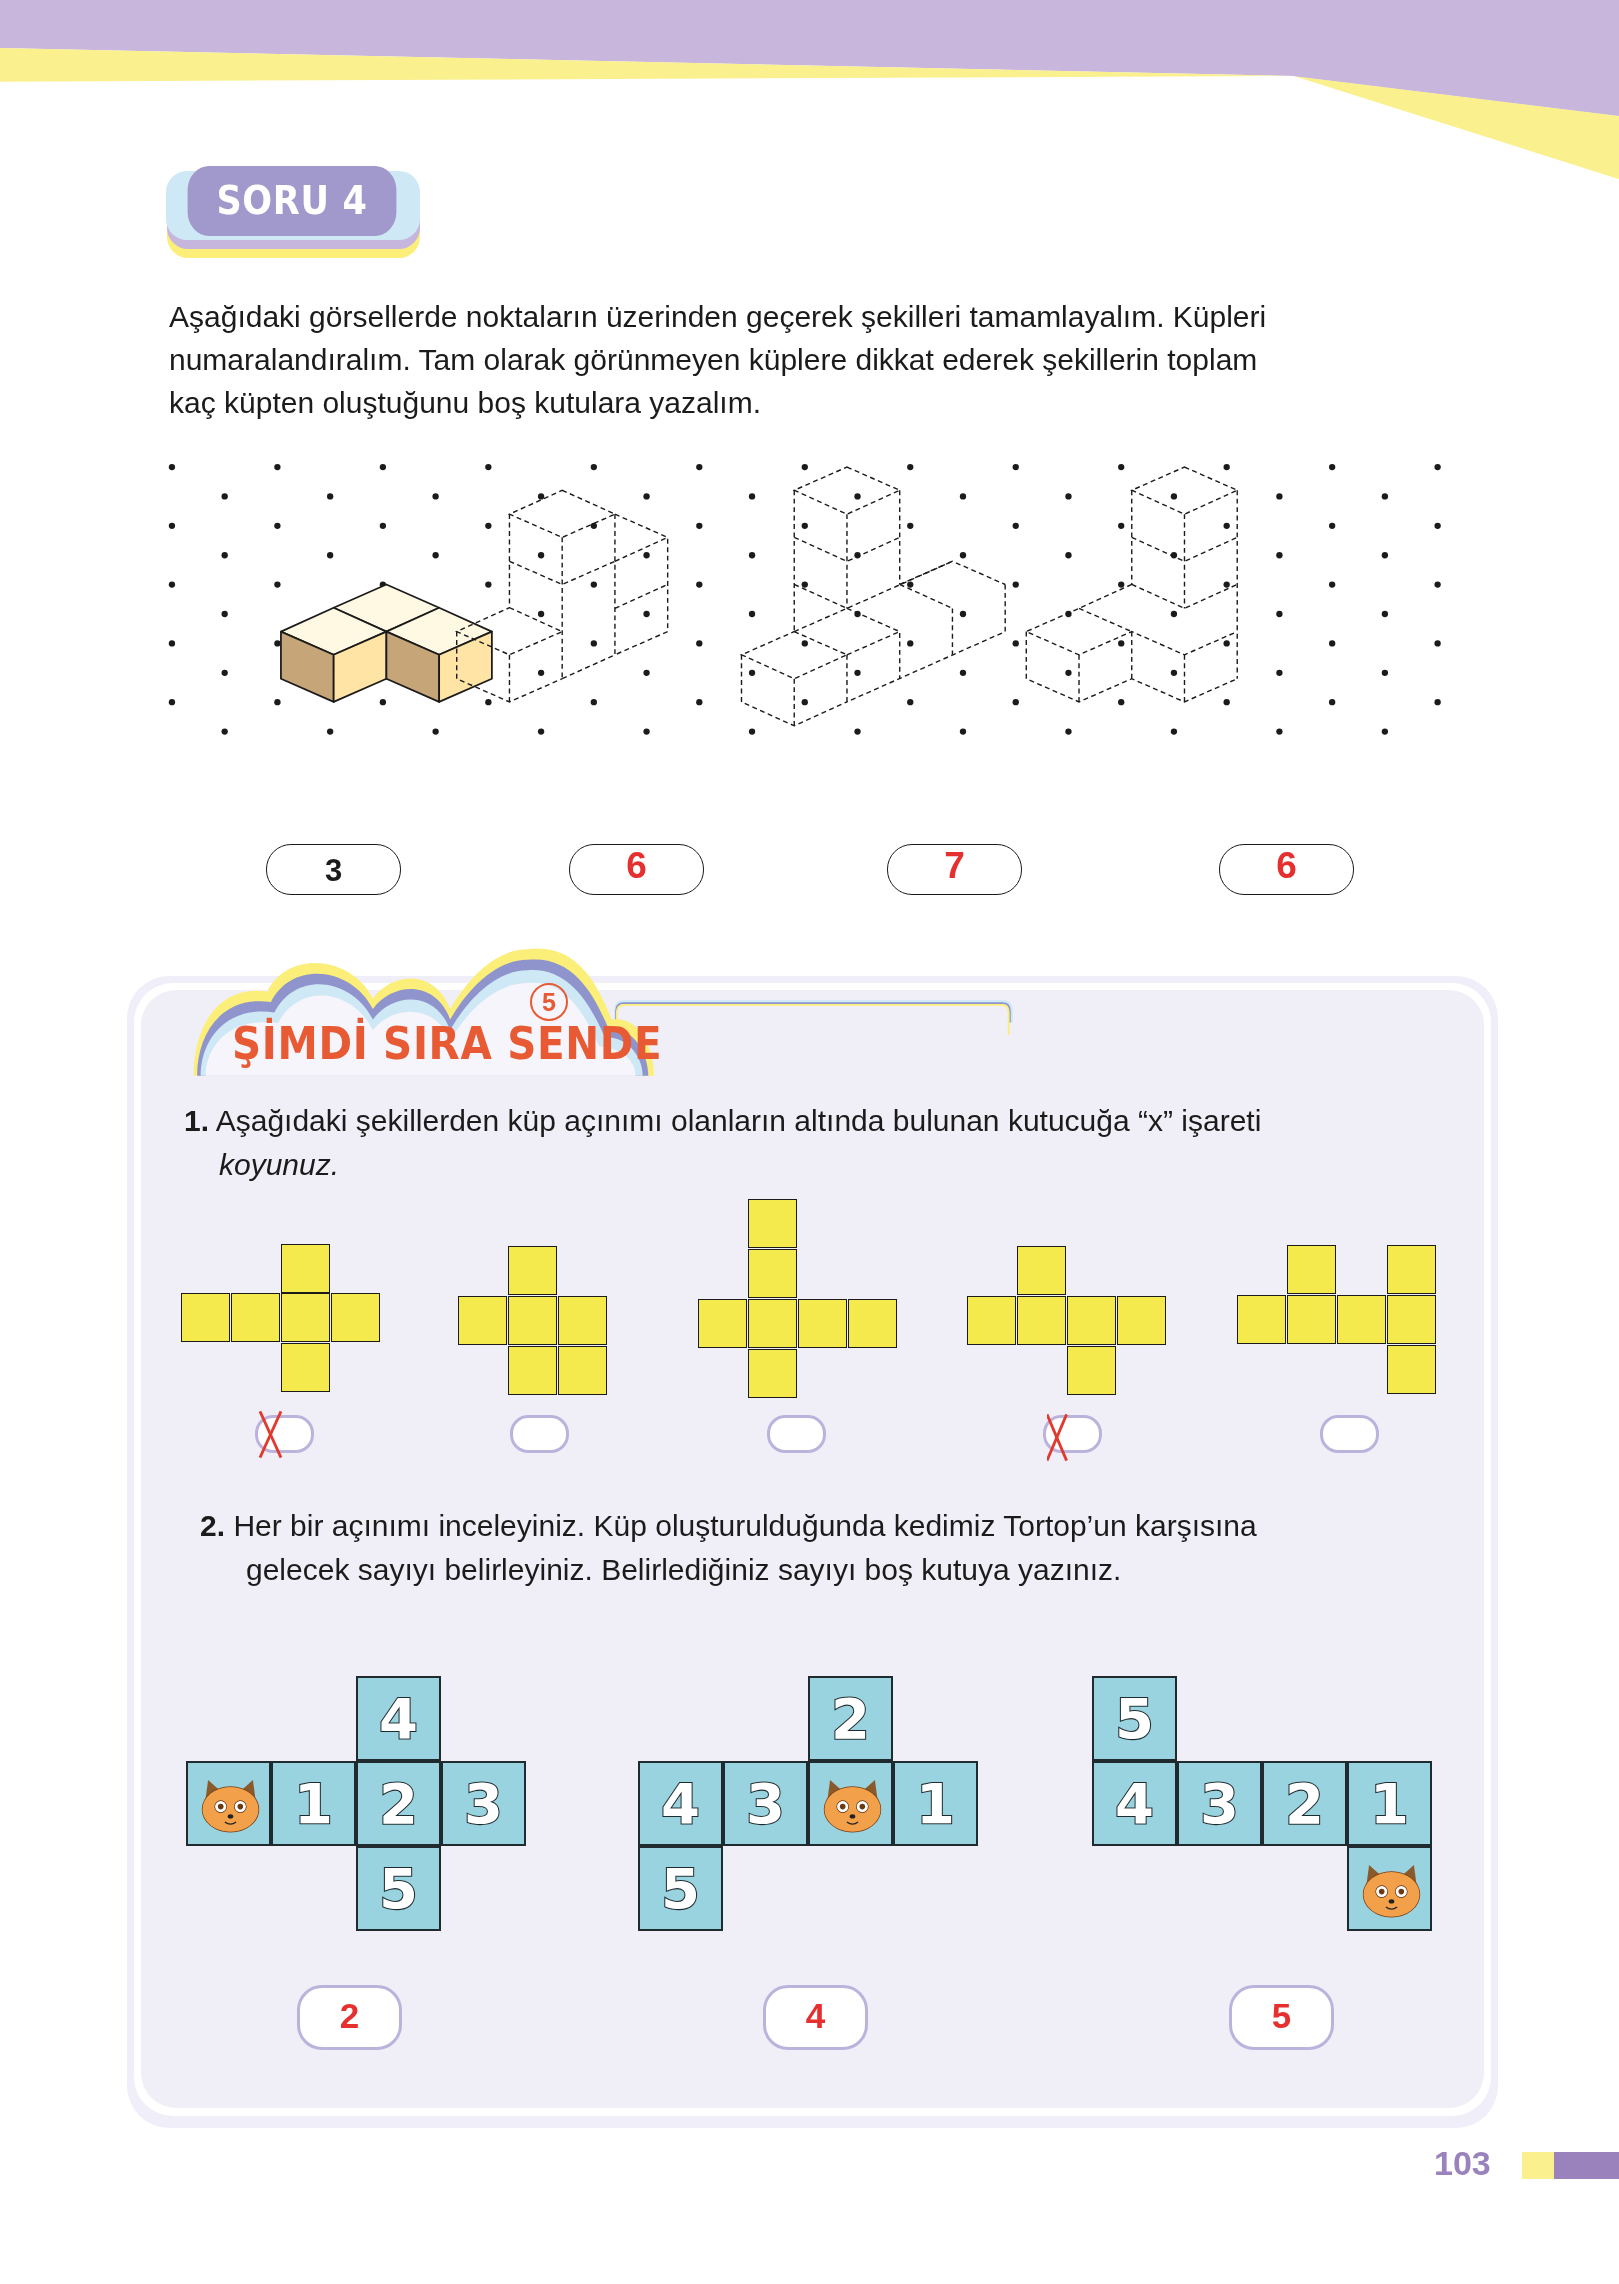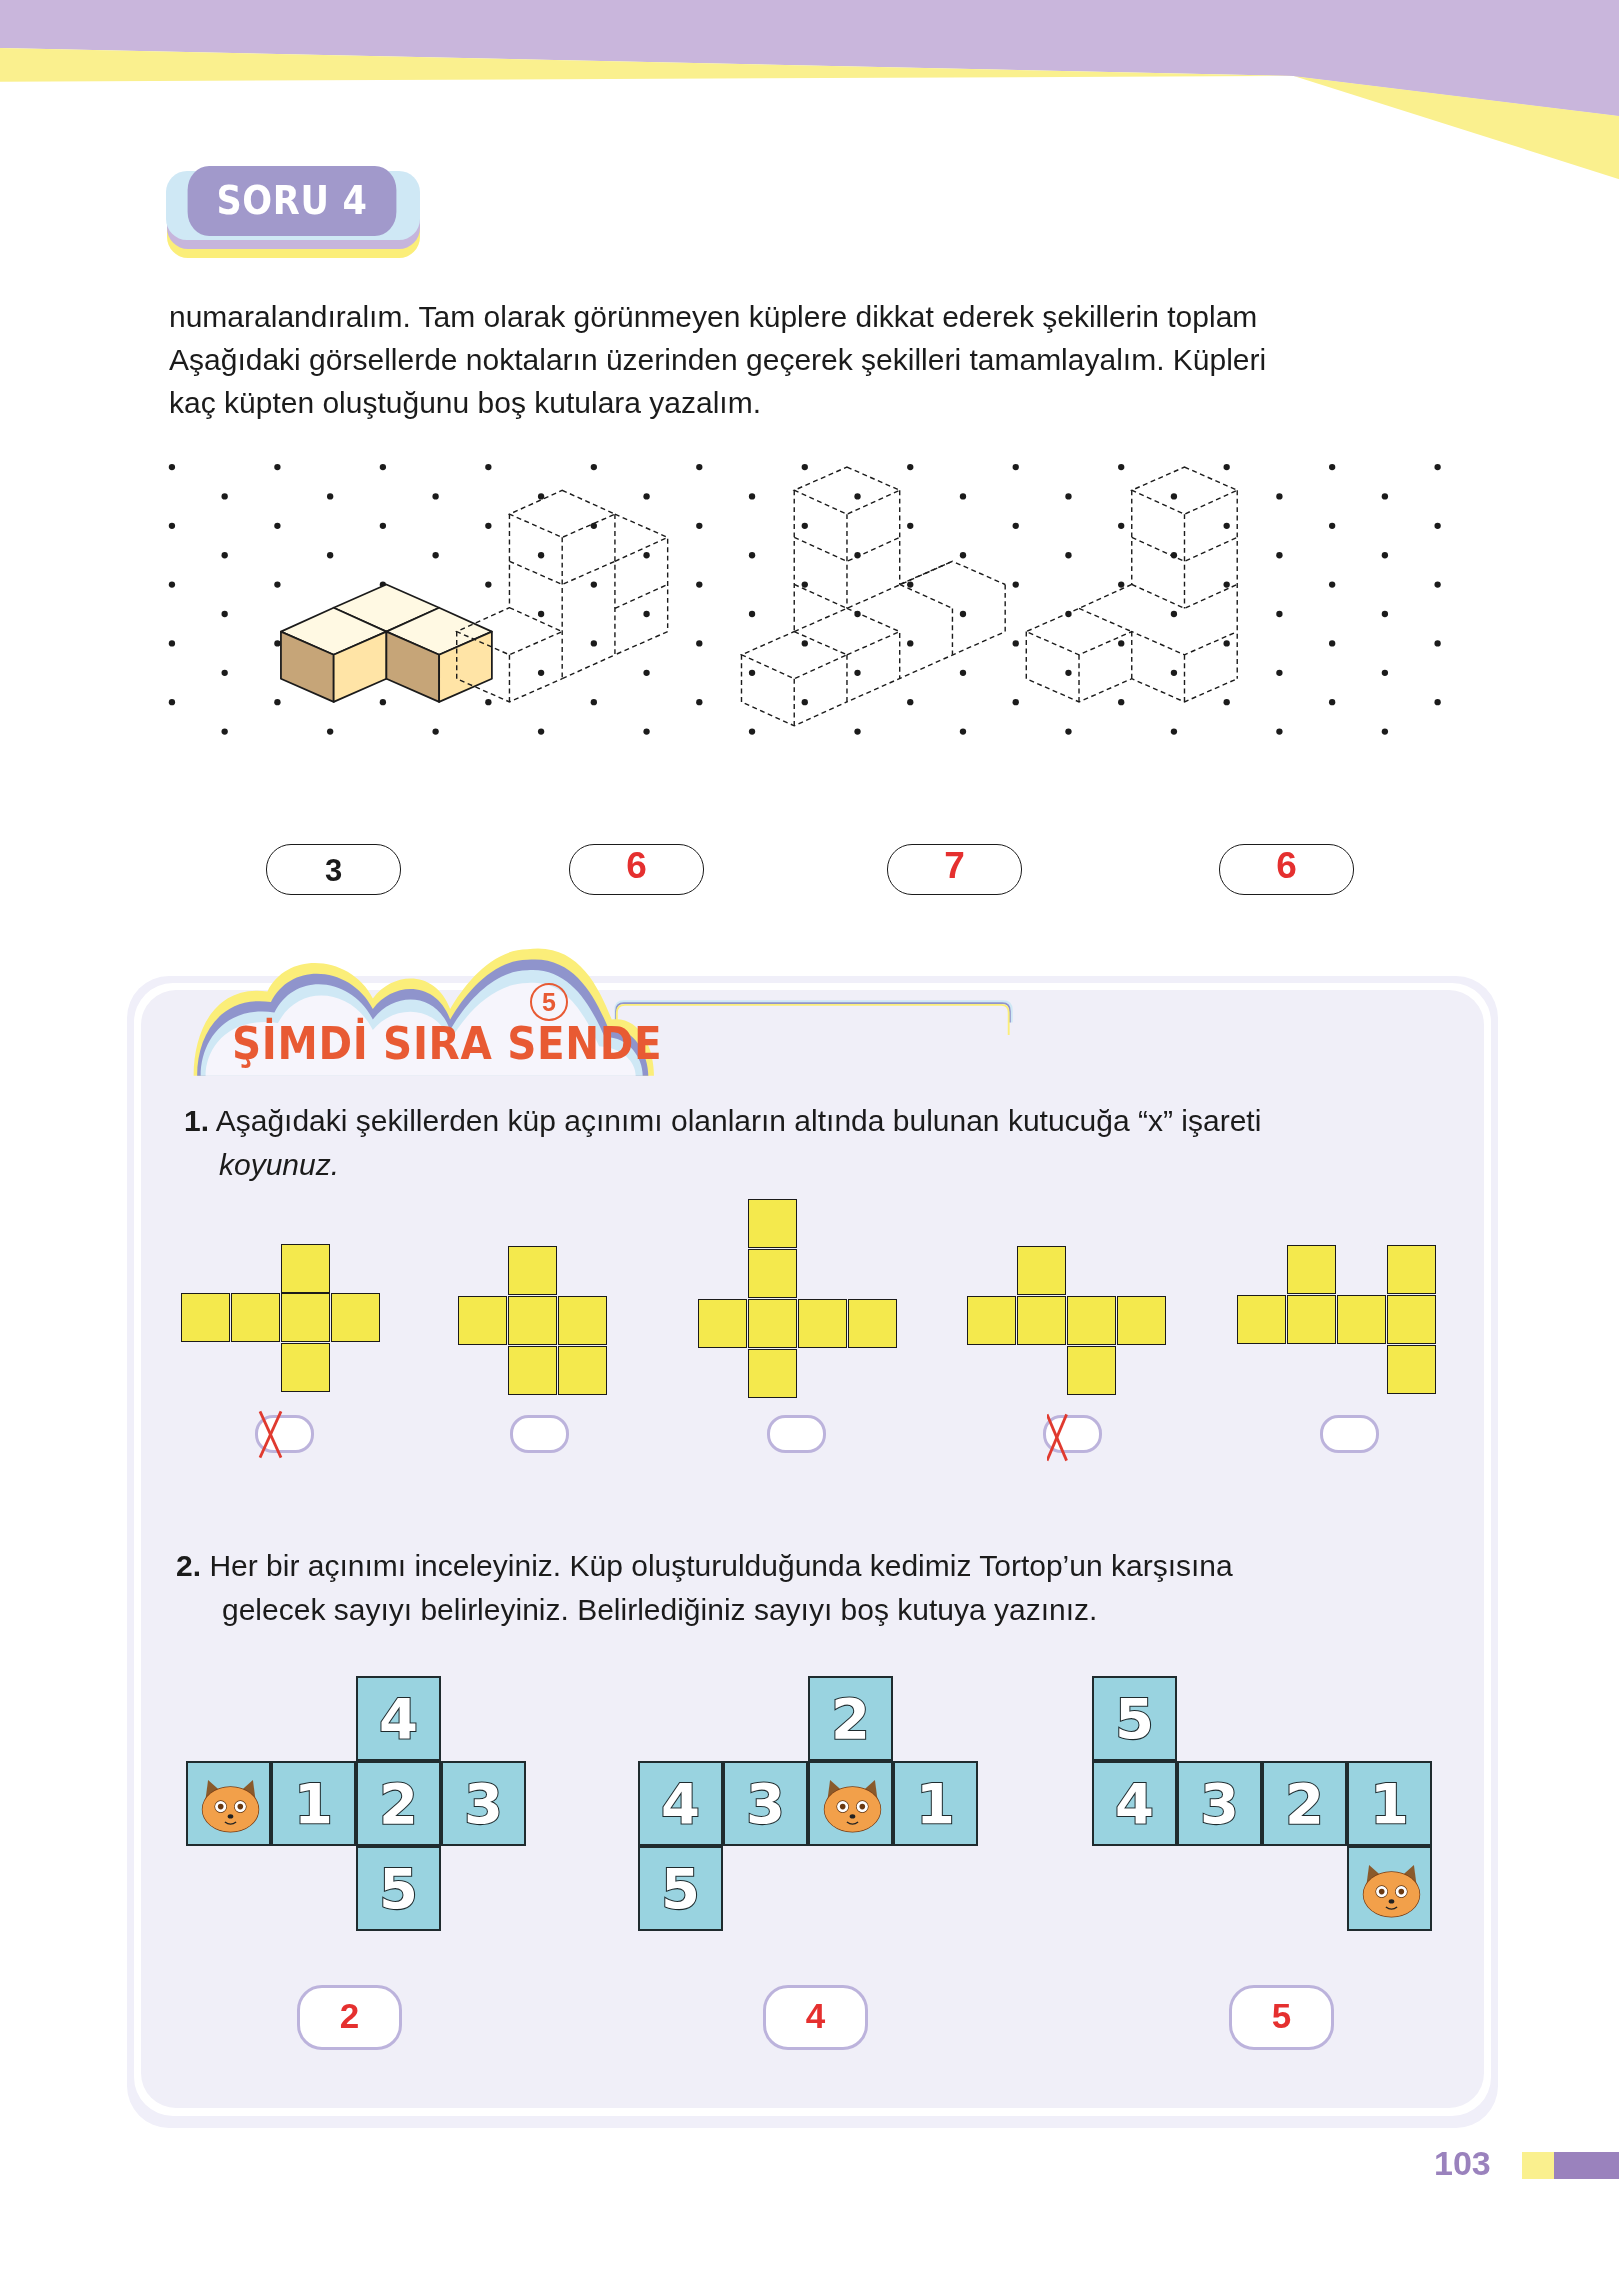--- a/index.html
+++ b/index.html
@@ -58,22 +58,22 @@
 </svg>
 
 <div class="abs badge">
   <div class="l1"></div>
     <div class="l2"></div>
     <div class="l3"></div>
   <div class="l4">SORU 4</div>
 </div>
 
 <div class="abs intro">
+  <div>Aşağıdaki görsellerde noktaların üzerinden geçerek şekilleri tamamlayalım. Küpleri</div>
   <div>numaralandıralım. Tam olarak görünmeyen küplere dikkat ederek şekillerin toplam</div>
-  <div>Aşağıdaki görsellerde noktaların üzerinden geçerek şekilleri tamamlayalım. Küpleri</div>
   <div>kaç küpten oluştuğunu boş kutulara yazalım.</div>
 </div>
 
 <svg class="abs dotgrid" viewBox="0 0 1900 540" width="1336" height="380">
   <g fill="#1b1b1b">
 
     <g id="dots">
         <circle cx="44" cy="34" r="4.5"></circle>
         <circle cx="194" cy="34" r="4.5"></circle>
         <circle cx="344" cy="34" r="4.5"></circle>
@@ -342,21 +342,21 @@
   </svg>
 <div class="checkbox" style="left:510px;top:1415px;"></div>
 <div class="checkbox" style="left:767px;top:1415px;"></div>
 <div class="checkbox" style="left:1043px;top:1415px;"></div>
 <svg class="xmark" style="left:1047px;top:1413px;" viewBox="0 0 90 70" width="63" height="49">
     <line x1="0" y1="2" x2="28" y2="68" stroke="#e03a2f" stroke-width="4"></line>
     <line x1="28" y1="2" x2="0" y2="68" stroke="#e03a2f" stroke-width="4"></line>
   </svg>
 <div class="checkbox" style="left:1320px;top:1415px;"></div>
 
-<div class="abs q-text" style="left:176px;top:1504px;width:1265px;margin-top:40px;">
+<div class="abs q-text" style="left:200px;top:1504px;width:1265px;">
   <div><span class="q-num">2.</span> <span>Her bir açınımı inceleyiniz. Küp oluşturulduğunda kedimiz Tortop’un karşısına</span></div>
   <div style="padding-left:46px;">gelecek sayıyı belirleyiniz. Belirlediğiniz sayıyı boş kutuya yazınız.</div>
 </div>
 
 <div class="cnet" style="left:186px;top:1676px;">
   <div class="cell" style="left:170px;top:0;">4</div>
   <div class="cell" style="left:0;top:85px;">
       <svg width="73" height="63" viewBox="0 0 104 90">
         <g>
           <polygon points="20,10 38,26 16,40" fill="#8a5a2b"></polygon>

